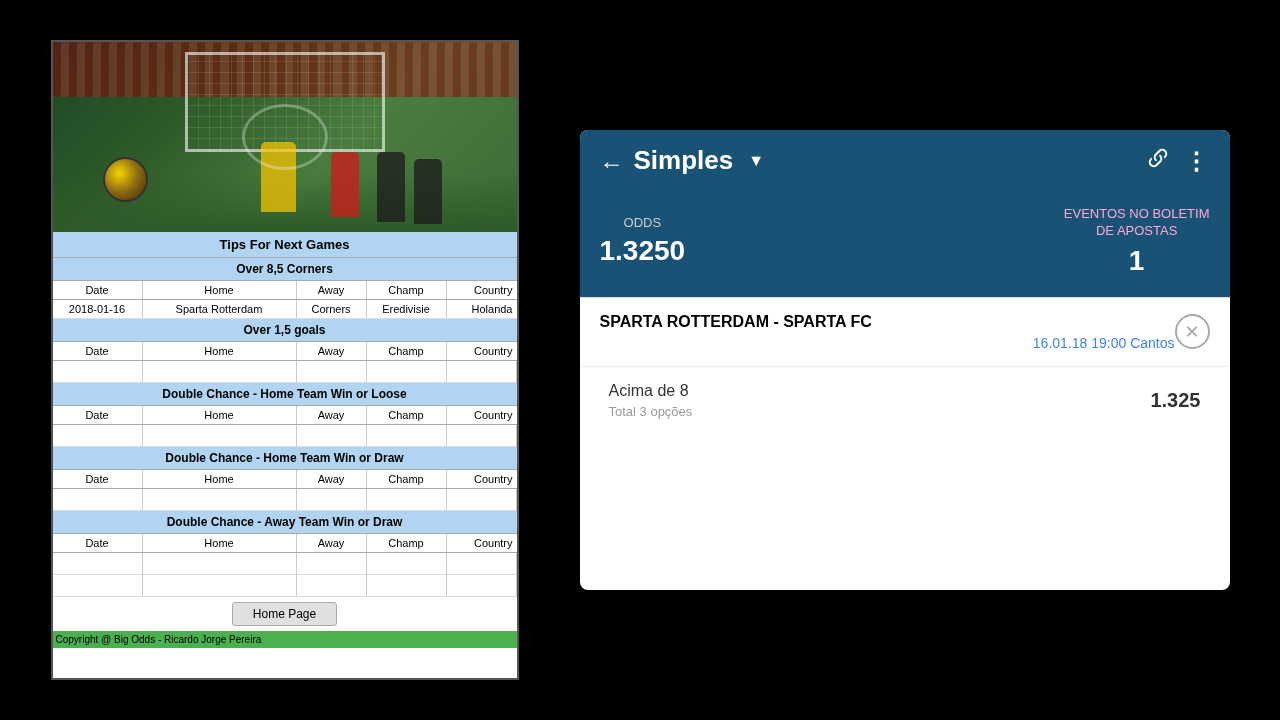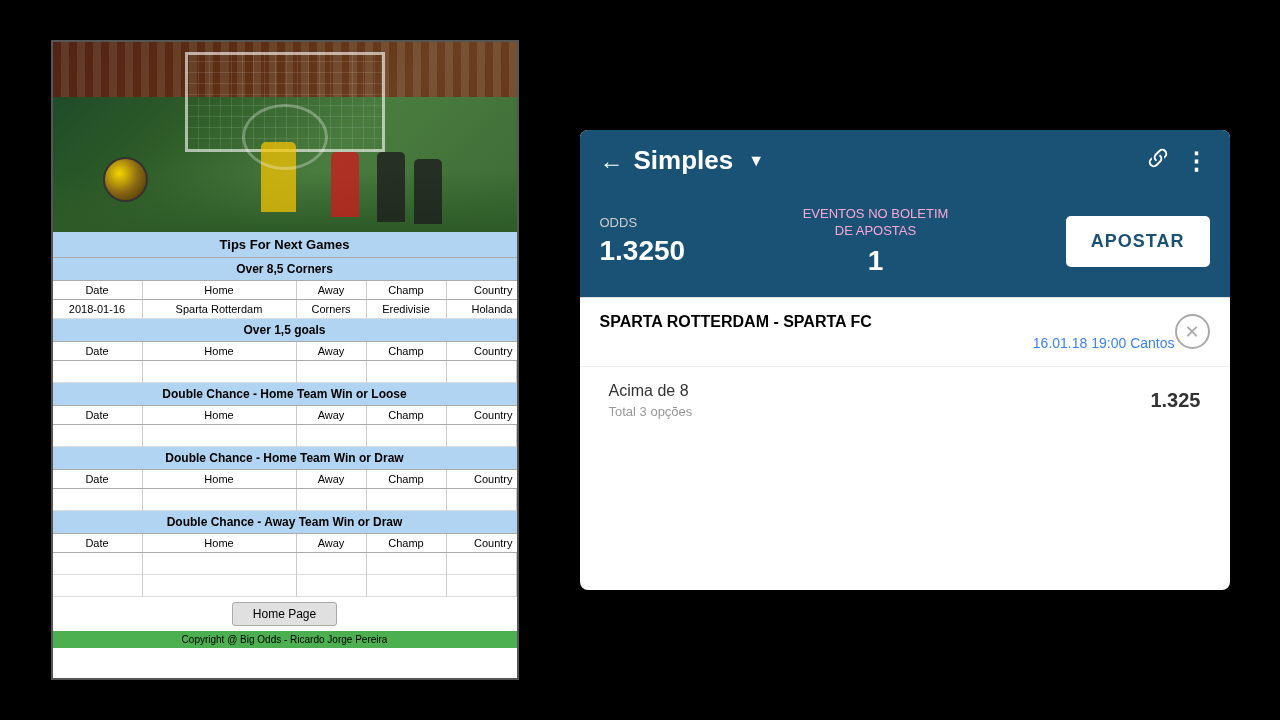--- a/index.html
+++ b/index.html
@@ -201,21 +201,20 @@
     }
     .empty-row div {
       border-right: 1px solid #ccc;
       height: 22px;
     }
     .footer-bar {
       background: #4CAF50;
       padding: 3px;
       font-size: 10px;
       color: #000;
-      text-align: center;
       flex-shrink: 0;
     }
     .home-page-btn {
       text-align: center;
       padding: 5px;
       background: #fff;
     }
     .home-page-btn button {
       padding: 4px 20px;
       font-size: 12px;
@@ -279,21 +278,21 @@
     }
     .bet-stats {
       background: #1a5276;
       padding: 15px 20px 20px;
       display: flex;
       align-items: center;
       justify-content: space-between;
       flex-shrink: 0;
     }
     .odds-section {
-      text-align: left;
+      text-align: center;
     }
     .odds-label {
       color: #ccc;
       font-size: 13px;
       margin-bottom: 5px;
     }
     .odds-value {
       color: #fff;
       font-size: 28px;
       font-weight: bold;
@@ -518,21 +517,20 @@
 
     <div class="bet-stats">
       <div class="odds-section">
         <div class="odds-label">ODDS</div>
         <div class="odds-value">1.3250</div>
       </div>
       <div class="eventos-section">
         <div class="eventos-label">EVENTOS NO BOLETIM<br>DE APOSTAS</div>
         <div class="eventos-value">1</div>
       </div>
-      <button class="apostar-btn">APOSTAR</button>
     </div>
 
     <div class="divider"></div>
 
     <div class="match-card">
       <div class="match-info">
         <div class="match-teams">SPARTA ROTTERDAM - SPARTA FC</div>
         <div class="match-datetime">16.01.18 19:00 Cantos</div>
       </div>
       <div class="close-btn">

